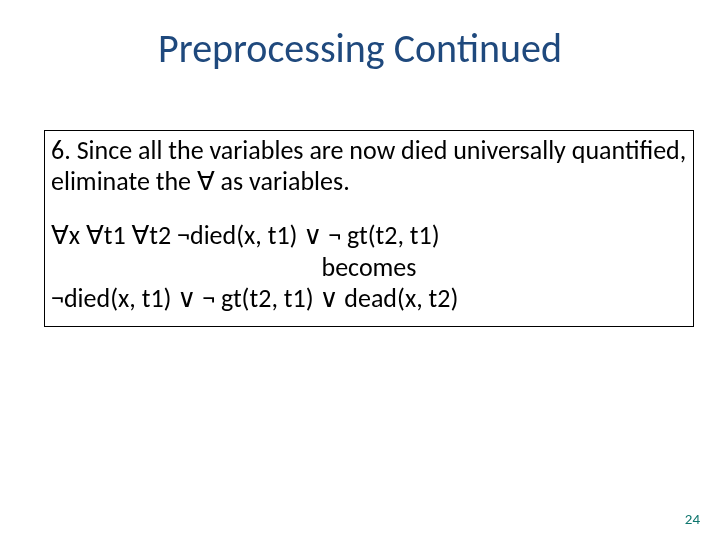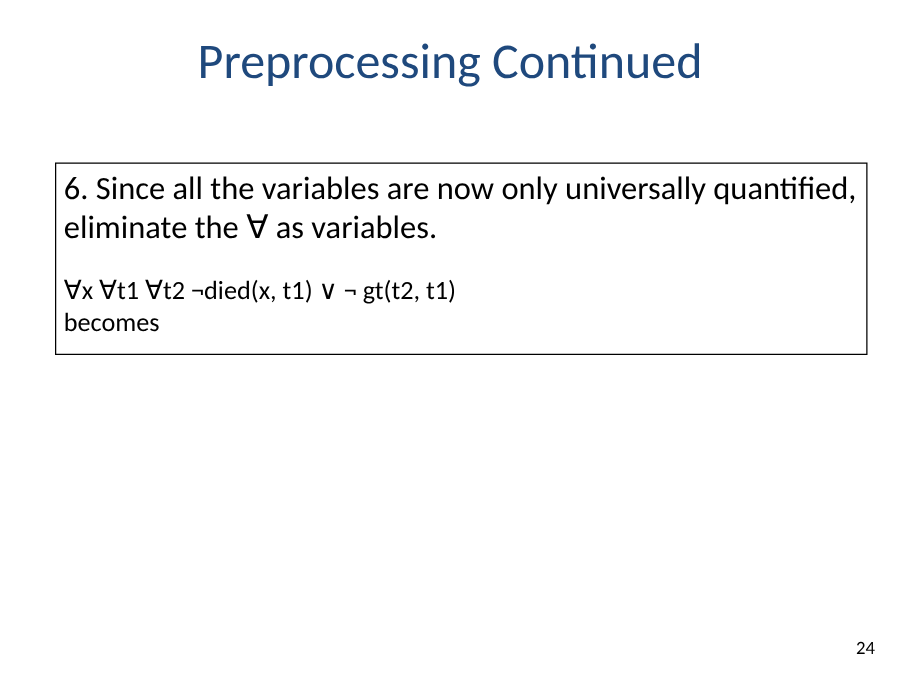--- a/index.html
+++ b/index.html
@@ -40,55 +40,57 @@
     line-height: 1.18;
     margin-bottom: 24px;
   }
   .point6 .num {
     display: inline;
   }
   .point6-text-wrap {
     padding-left: 0;
   }
   .formula-block {
-    font-size: 21px;
+    font-size: 26px;
     line-height: 1.2;
   }
   .formula-line {
     white-space: nowrap;
   }
   .becomes {
     white-space: nowrap;
+    text-align: center;
   }
   .page-number {
     position: absolute;
     bottom: 12px;
     right: 20px;
     font-size: 15px;
-    color: #000000;
+    color: #0f766e;
   }
 </style>
 </head>
 <body>
 
 <div class="slide">
 
   <div class="title">Preprocessing Continued</div>
 
   <div class="body-box">
 
     <div class="point6">
       <div class="point6-text-wrap">
         <span class="num">6.</span>
-        <span>Since all the variables are now only universally quantified, eliminate the </span><span>∀</span><span> as variables.</span>
+        <span>Since all the variables are now died universally quantified, eliminate the </span><span>∀</span><span> as variables.</span>
       </div>
     </div>
 
     <div class="formula-block">
       <div class="formula-line">∀x ∀t1 ∀t2 ¬died(x, t1) ∨  ¬ gt(t2, t1)</div>
       <div class="becomes">becomes</div>
+      <div class="formula-line">¬died(x, t1) ∨  ¬ gt(t2, t1) ∨ dead(x, t2)</div>
     </div>
 
   </div>
 
   <div class="page-number">24</div>
 
 </div>
 
 </body></html>

